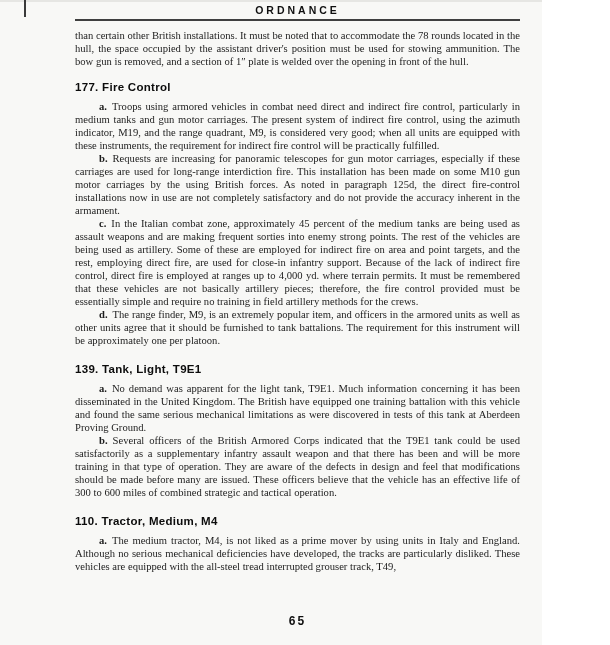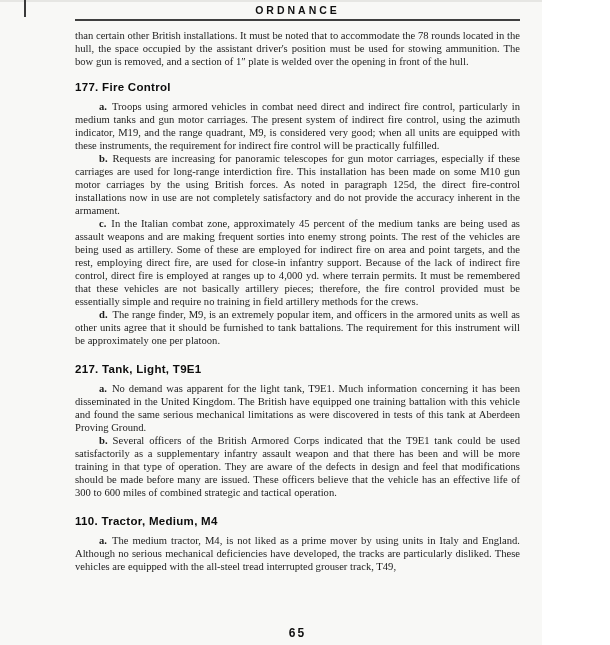--- a/index.html
+++ b/index.html
@@ -60,21 +60,21 @@
     font-family: "Liberation Sans", sans-serif;
     font-weight: bold;
     font-size: 11.5px;
     letter-spacing: 0.3px;
     color: #0c0c0c;
     margin: 13px 0 7px 0;
   }
   h2.sec-heading.gap-large { margin-top: 16px; }
   .page-number {
     position: absolute;
-    bottom: 5px;
+    bottom: 17px;
     left: 75px;
     width: 445px;
     text-align: center;
     font-family: "Liberation Sans", sans-serif;
     font-weight: bold;
     font-size: 12px;
     letter-spacing: 2px;
     color: #0f0f0f;
   }
 </style>
@@ -94,21 +94,21 @@
 
     <section>
       <h2 class="sec-heading">177. Fire Control</h2>
       <p class="body-par indented"><b class="par-label">a.</b><span>Troops using armored vehicles in combat need direct and indirect fire control, particularly in medium tanks and gun motor carriages. The present system of indirect fire control, using the azimuth indicator, M19, and the range quadrant, M9, is considered very good; when all units are equipped with these instruments, the requirement for indirect fire control will be practically fulfilled.</span></p>
       <p class="body-par indented"><b class="par-label">b.</b><span>Requests are increasing for panoramic telescopes for gun motor carriages, especially if these carriages are used for long-range interdiction fire. This installation has been made on some M10 gun motor carriages by the using British forces. As noted in paragraph 125d, the direct fire-control installations now in use are not completely satisfactory and do not provide the accuracy inherent in the armament.</span></p>
       <p class="body-par indented"><b class="par-label">c.</b><span>In the Italian combat zone, approximately 45 percent of the medium tanks are being used as assault weapons and are making frequent sorties into enemy strong points. The rest of the vehicles are being used as artillery. Some of these are employed for indirect fire on area and point targets, and the rest, employing direct fire, are used for close-in infantry support. Because of the lack of indirect fire control, direct fire is employed at ranges up to 4,000 yd. where terrain permits. It must be remembered that these vehicles are not basically artillery pieces; therefore, the fire control provided must be essentially simple and require no training in field artillery methods for the crews.</span></p>
       <p class="body-par indented"><b class="par-label">d.</b><span>The range finder, M9, is an extremely popular item, and officers in the armored units as well as other units agree that it should be furnished to tank battalions. The requirement for this instrument will be approximately one per platoon.</span></p>
     </section>
 
     <section>
-      <h2 class="sec-heading gap-large">217. Tank, Light, T9E1</h2>
+      <h2 class="sec-heading gap-large">139. Tank, Light, T9E1</h2>
       <p class="body-par indented"><b class="par-label">a.</b><span>No demand was apparent for the light tank, T9E1. Much information concerning it has been disseminated in the United Kingdom. The British have equipped one training battalion with this vehicle and found the same serious mechanical limitations as were discovered in tests of this tank at Aberdeen Proving Ground.</span></p>
       <p class="body-par indented"><b class="par-label">b.</b><span>Several officers of the British Armored Corps indicated that the T9E1 tank could be used satisfactorily as a supplementary infantry assault weapon and that there has been and will be more training in that type of operation. They are aware of the defects in design and feel that modifications should be made before many are issued. These officers believe that the vehicle has an effective life of 300 to 600 miles of combined strategic and tactical operation.</span></p>
     </section>
 
     <section>
       <h2 class="sec-heading gap-large">110. Tractor, Medium, M4</h2>
       <p class="body-par indented"><b class="par-label">a.</b><span>The medium tractor, M4, is not liked as a prime mover by using units in Italy and England. Although no serious mechanical deficiencies have developed, the tracks are particularly disliked. These vehicles are equipped with the all-steel tread interrupted grouser track, T49,</span></p>
     </section>
 
   </div>

